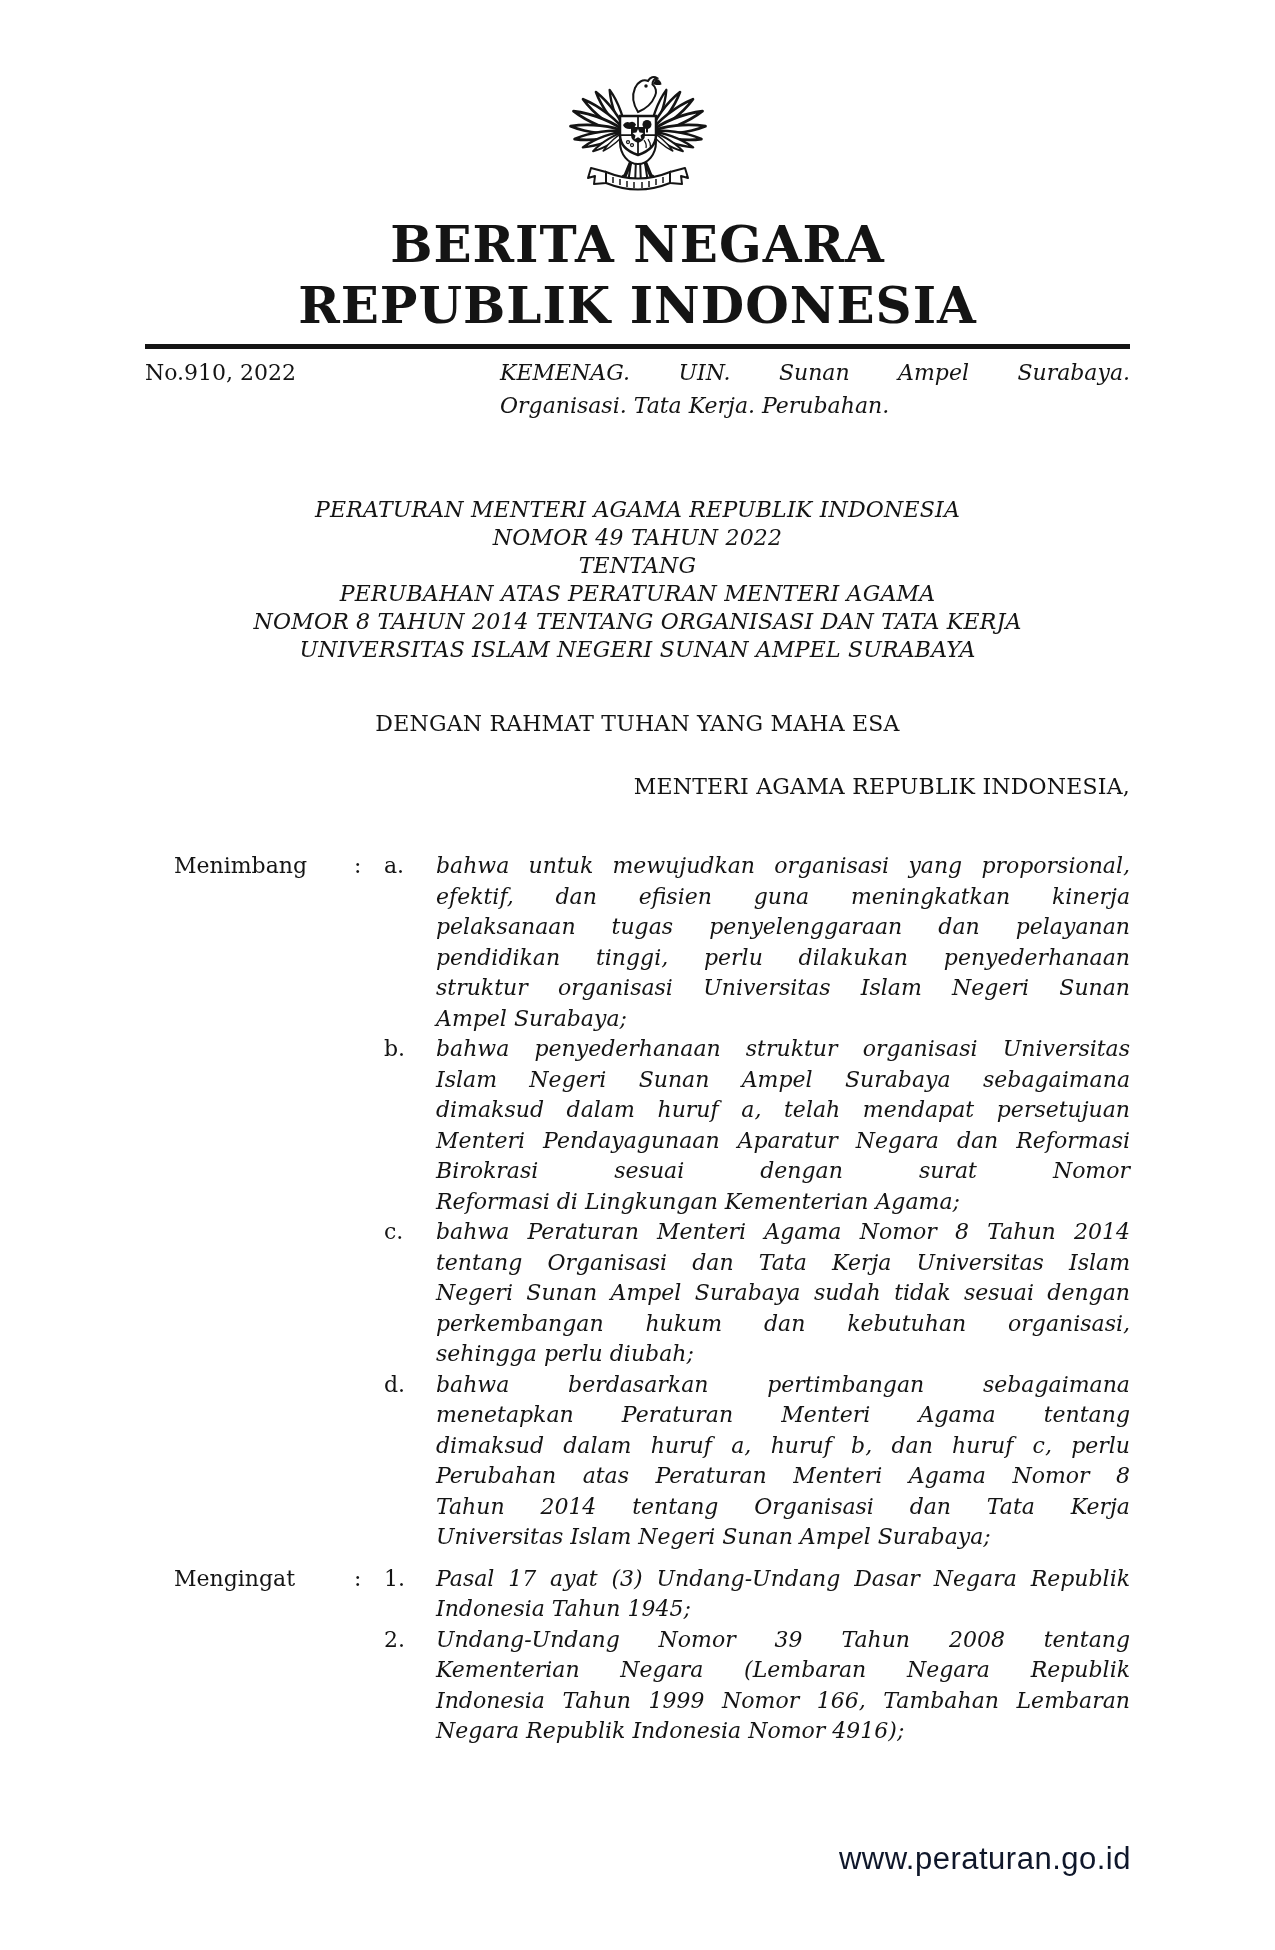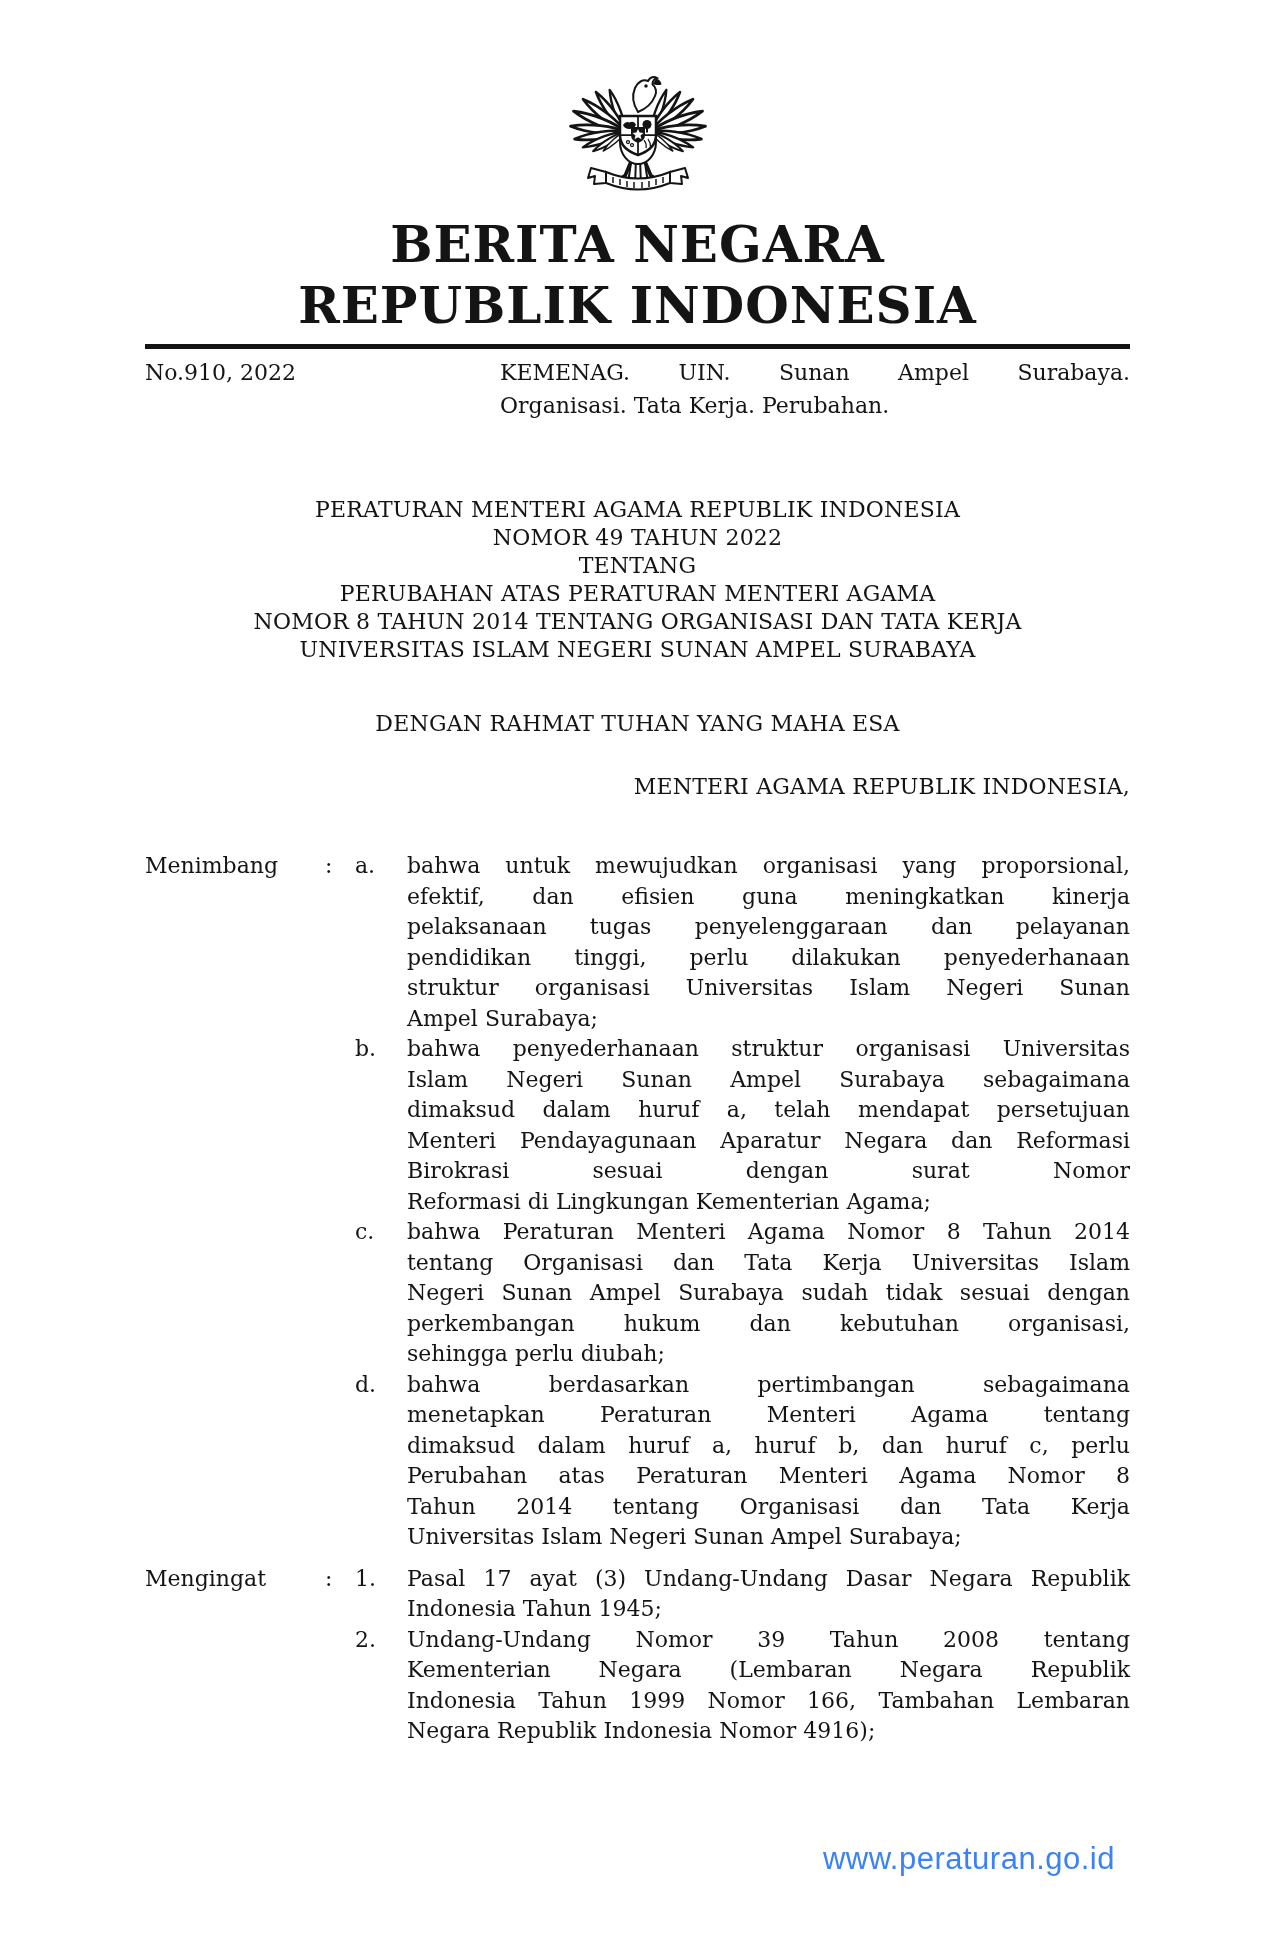--- a/index.html
+++ b/index.html
@@ -41,20 +41,21 @@
     display:flex;
     font-size:22px;
     line-height:33px;
   }
   .issue-number{width:355px;flex:none;}
   .issue-subject{width:630px;flex:none;}
   
   .jline{
     text-align:justify;
     text-align-last:justify;
+    font-style:italic;
   }
   .jline-last{
     text-align-last:left;
   }
   .center-lines .jline,
   .center-lines .jline-last{
     text-align:left;
     text-align-last:center;
   }
   
@@ -77,36 +78,37 @@
     font-size:22px;
     line-height:28px;
     letter-spacing:0.2px;
   }
   
   .clause{
     display:grid;
     grid-template-columns:180px 30px 52px 1fr;
     font-size:22px;
     line-height:30.5px;
+    margin-left:29px;
   }
   .clause.menimbang{margin-top:50px;}
   .clause.mengingat{margin-top:11px;}
   .clause-label{grid-column:1;grid-row:1;}
   .clause-colon{grid-column:2;grid-row:1;}
   .item-marker{grid-column:3;}
   .item-lines{grid-column:4;}
   .r1{grid-row:1;} .r2{grid-row:2;} .r3{grid-row:3;} .r4{grid-row:4;}
   
   .site-footer{
     position:absolute;
     top:1841px;
-    right:160px;
+    right:144px;
     font-family:"Liberation Sans", sans-serif;
     font-size:31px;
-    color:#3b82f6;
+    color:#0f172a;
     letter-spacing:0.5px;
   }
 </style>
 </head>
 <body>
 
 <div class="page">
   <div class="content">
 
     <div class="emblem">

